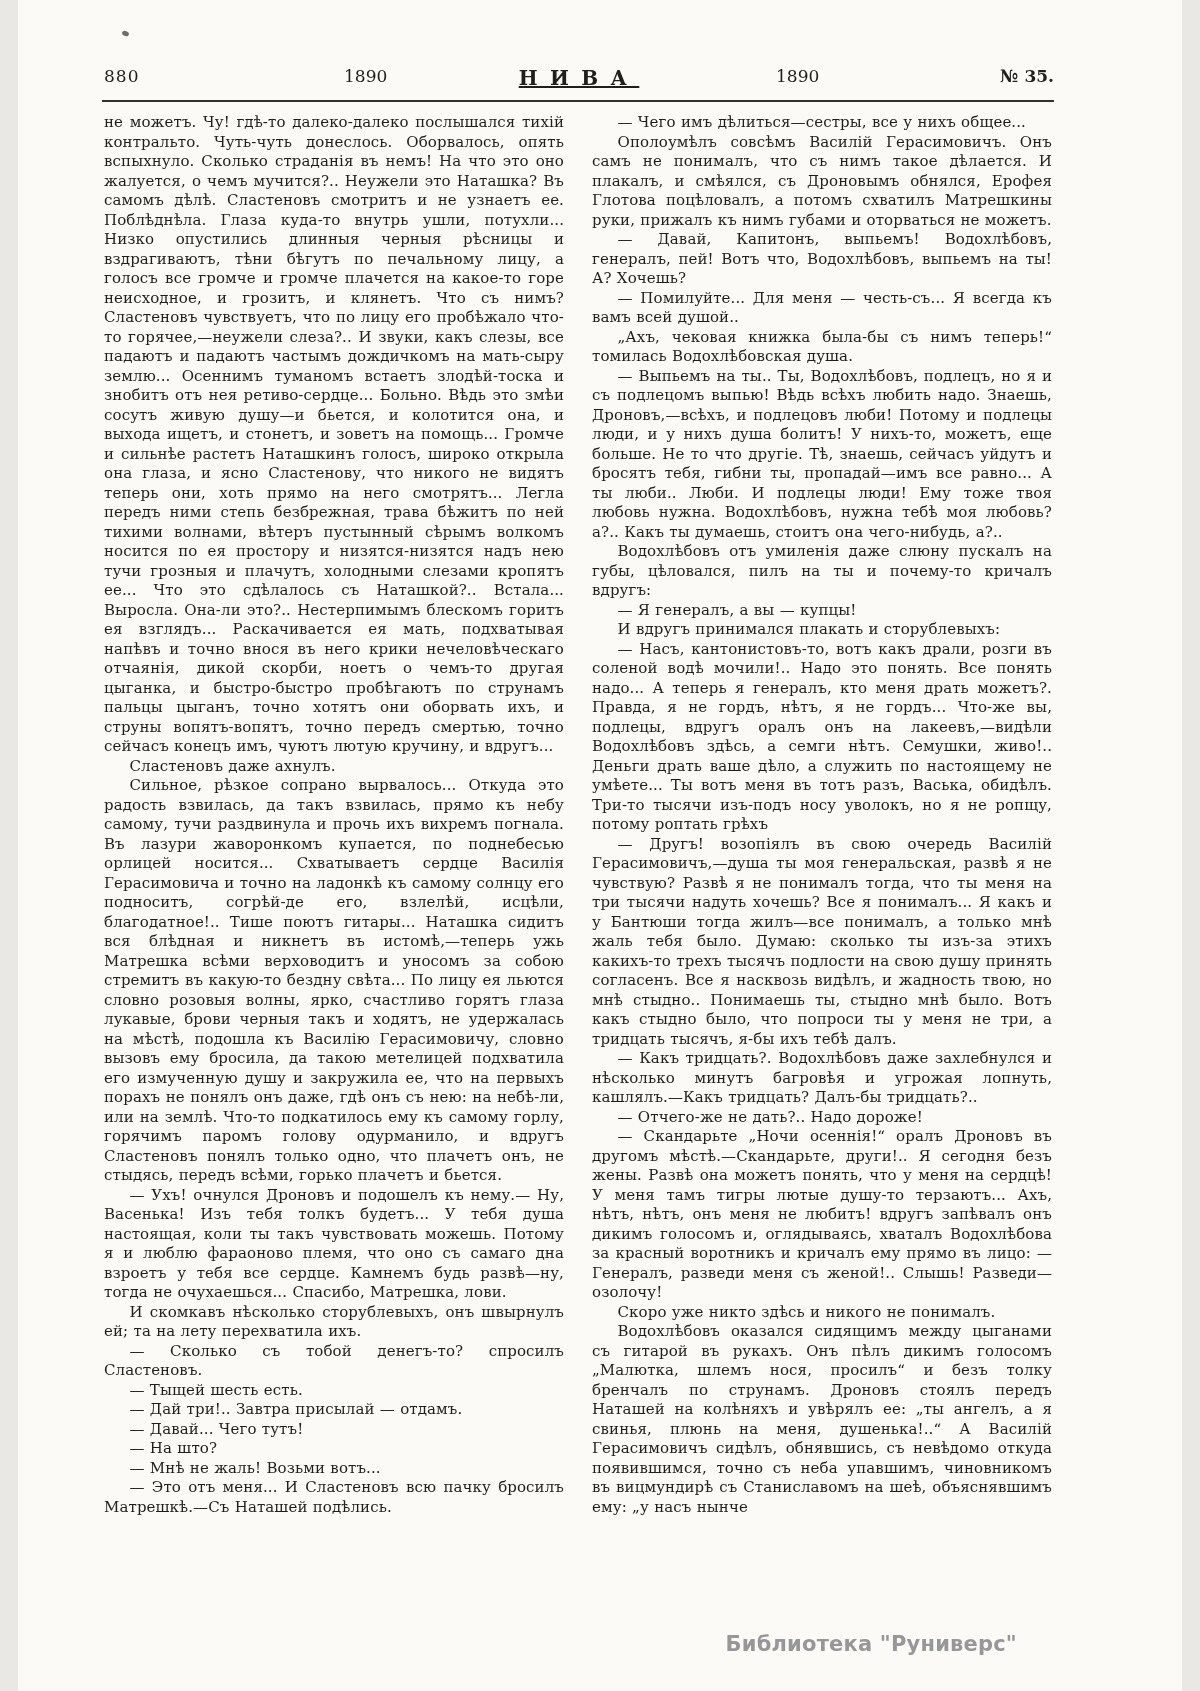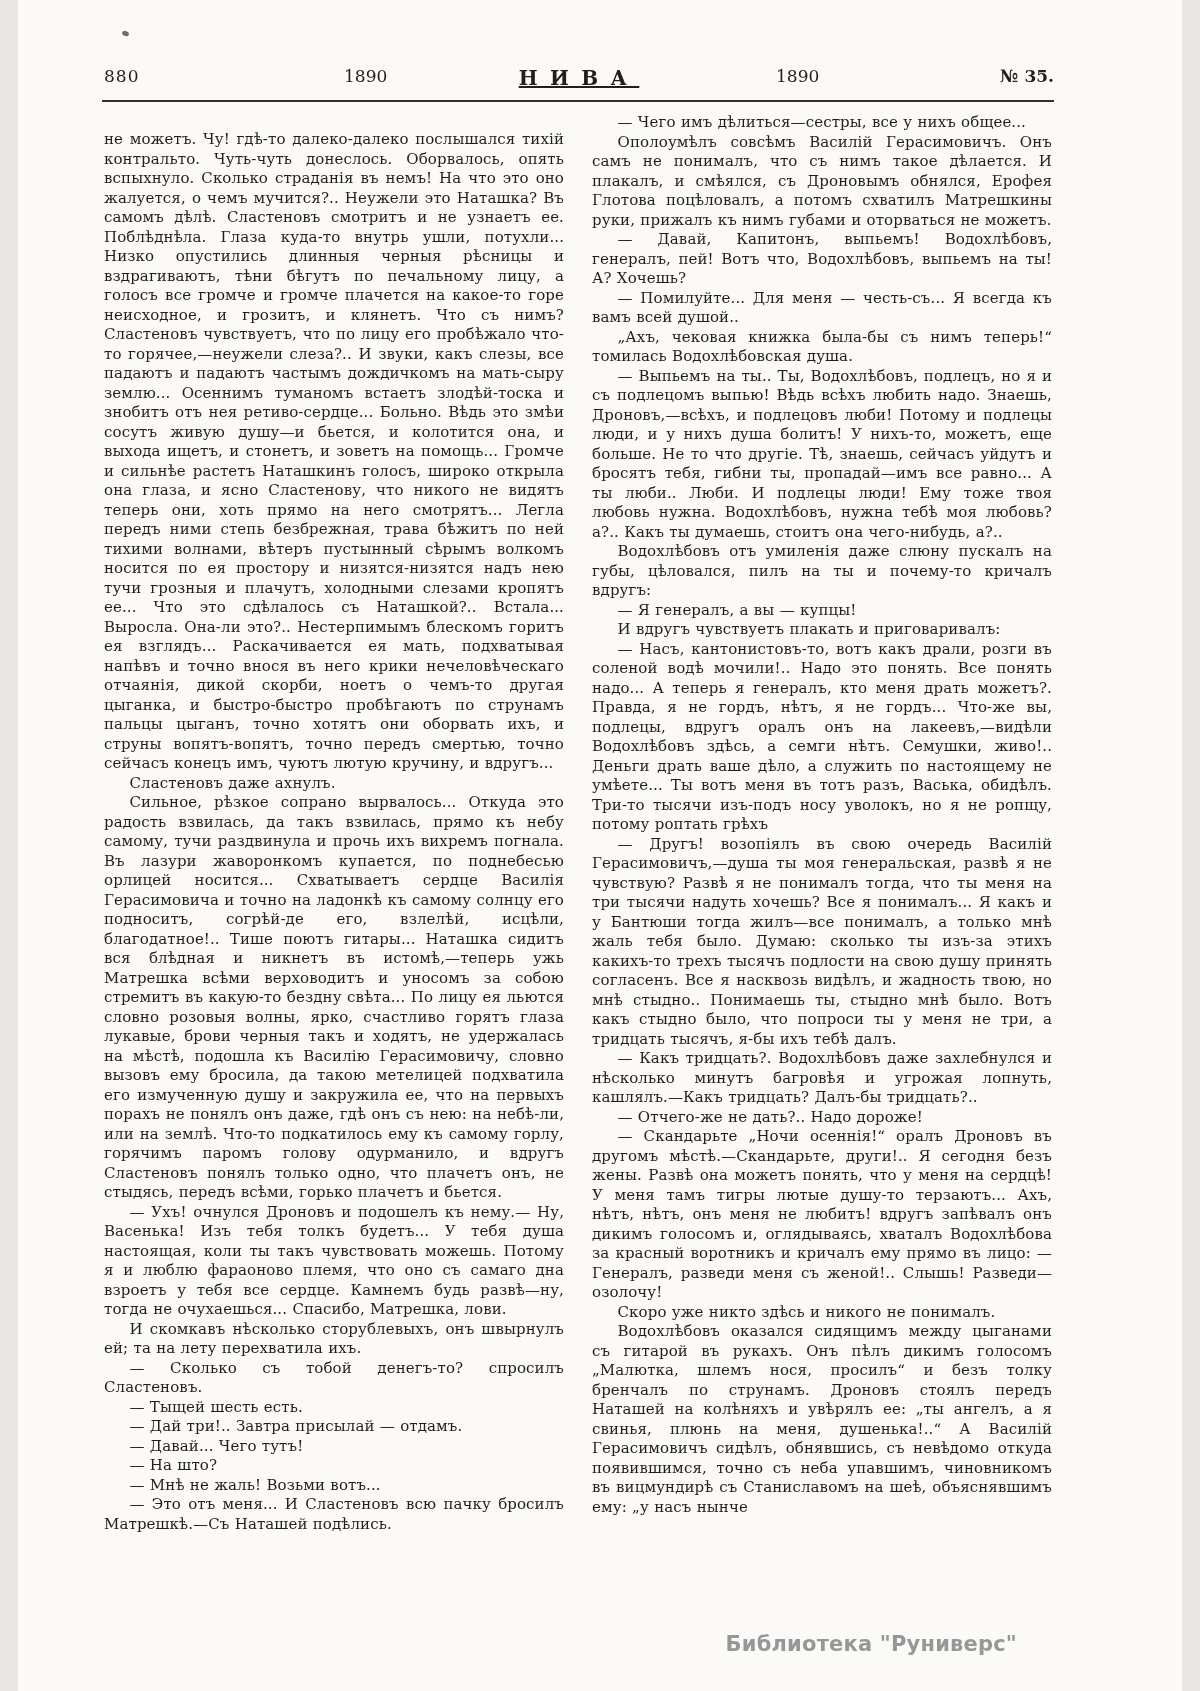--- a/index.html
+++ b/index.html
@@ -60,21 +60,21 @@
   .col { flex: 1 1 0; min-width: 0; }
   .para {
     margin: 0;
     font-size: 15px;
     line-height: 19.5px;
     text-align: justify;
     text-indent: 1.7em;
     letter-spacing: 0.1px;
     word-spacing: 0.4px;
   }
-  .para.noindent { text-indent: 0; margin-top: 17px; }
+  .para.noindent { text-indent: 0; }
   
   .watermark {
     position: absolute;
     top: 1632px;
     right: 165px;
     font-family: "DejaVu Sans", "Liberation Sans", sans-serif;
     font-weight: 700;
     font-size: 21px;
     color: #97979a;
     letter-spacing: 0.2px;
@@ -123,21 +123,21 @@
       </div>
     <div class="col">
         <p class="para">— Чего имъ дѣлиться—сестры, все у нихъ общее...</p>
         <p class="para">Ополоумѣлъ совсѣмъ Василій Герасимовичъ. Онъ самъ не понималъ, что съ нимъ такое дѣлается. И плакалъ, и смѣялся, съ Дроновымъ обнялся, Ерофея Глотова поцѣловалъ, а потомъ схватилъ Матрешкины руки, прижалъ къ нимъ губами и оторваться не можетъ.</p>
         <p class="para">— Давай, Капитонъ, выпьемъ! Водохлѣбовъ, генералъ, пей! Вотъ что, Водохлѣбовъ, выпьемъ на ты! А? Хочешь?</p>
         <p class="para">— Помилуйте... Для меня — честь-съ... Я всегда къ вамъ всей душой..</p>
         <p class="para">„Ахъ, чековая книжка была-бы съ нимъ теперь!“ томилась Водохлѣбовская душа.</p>
         <p class="para">— Выпьемъ на ты.. Ты, Водохлѣбовъ, подлецъ, но я и съ подлецомъ выпью! Вѣдь всѣхъ любить надо. Знаешь, Дроновъ,—всѣхъ, и подлецовъ люби! Потому и подлецы люди, и у нихъ душа болитъ! У нихъ-то, можетъ, еще больше. Не то что другіе. Тѣ, знаешь, сейчасъ уйдутъ и бросятъ тебя, гибни ты, пропадай—имъ все равно... А ты люби.. Люби. И подлецы люди! Ему тоже твоя любовь нужна. Водохлѣбовъ, нужна тебѣ моя любовь? а?.. Какъ ты думаешь, стоитъ она чего-нибудь, а?..</p>
         <p class="para">Водохлѣбовъ отъ умиленія даже слюну пускалъ на губы, цѣловался, пилъ на ты и почему-то кричалъ вдругъ:</p>
         <p class="para">— Я генералъ, а вы — купцы!</p>
-        <p class="para">И вдругъ чувствуетъ плакать и приговаривалъ:</p>
+        <p class="para">И вдругъ принимался плакать и сторублевыхъ:</p>
         <p class="para">— Насъ, кантонистовъ-то, вотъ какъ драли, розги въ соленой водѣ мочили!.. Надо это понять. Все понять надо... А теперь я генералъ, кто меня драть можетъ?. Правда, я не гордъ, нѣтъ, я не гордъ... Что-же вы, подлецы, вдругъ оралъ онъ на лакеевъ,—видѣли Водохлѣбовъ здѣсь, а семги нѣтъ. Семушки, живо!.. Деньги драть ваше дѣло, а служить по настоящему не умѣете... Ты вотъ меня въ тотъ разъ, Васька, обидѣлъ. Три-то тысячи изъ-подъ носу уволокъ, но я не ропщу, потому роптать грѣхъ</p>
         <p class="para">— Другъ! возопіялъ въ свою очередь Василій Герасимовичъ,—душа ты моя генеральская, развѣ я не чувствую? Развѣ я не понималъ тогда, что ты меня на три тысячи надуть хочешь? Все я понималъ... Я какъ и у Бантюши тогда жилъ—все понималъ, а только мнѣ жаль тебя было. Думаю: сколько ты изъ-за этихъ какихъ-то трехъ тысячъ подлости на свою душу принять согласенъ. Все я насквозь видѣлъ, и жадность твою, но мнѣ стыдно.. Понимаешь ты, стыдно мнѣ было. Вотъ какъ стыдно было, что попроси ты у меня не три, а тридцать тысячъ, я-бы ихъ тебѣ далъ.</p>
         <p class="para">— Какъ тридцать?. Водохлѣбовъ даже захлебнулся и нѣсколько минутъ багровѣя и угрожая лопнуть, кашлялъ.—Какъ тридцать? Далъ-бы тридцать?..</p>
         <p class="para">— Отчего-же не дать?.. Надо дороже!</p>
         <p class="para">— Скандарьте „Ночи осеннія!“ оралъ Дроновъ въ другомъ мѣстѣ.—Скандарьте, други!.. Я сегодня безъ жены. Развѣ она можетъ понять, что у меня на сердцѣ! У меня тамъ тигры лютые душу-то терзаютъ... Ахъ, нѣтъ, нѣтъ, онъ меня не любитъ! вдругъ запѣвалъ онъ дикимъ голосомъ и, оглядываясь, хваталъ Водохлѣбова за красный воротникъ и кричалъ ему прямо въ лицо: — Генералъ, разведи меня съ женой!.. Слышь! Разведи—озолочу!</p>
         <p class="para">Скоро уже никто здѣсь и никого не понималъ.</p>
         <p class="para">Водохлѣбовъ оказался сидящимъ между цыганами съ гитарой въ рукахъ. Онъ пѣлъ дикимъ голосомъ „Малютка, шлемъ нося, просилъ“ и безъ толку бренчалъ по струнамъ. Дроновъ стоялъ передъ Наташей на колѣняхъ и увѣрялъ ее: „ты ангелъ, а я свинья, плюнь на меня, душенька!..“ А Василій Герасимовичъ сидѣлъ, обнявшись, съ невѣдомо откуда появившимся, точно съ неба упавшимъ, чиновникомъ въ вицмундирѣ съ Станиславомъ на шеѣ, объяснявшимъ ему: „у насъ нынче</p>
       </div>
   </main>
 

